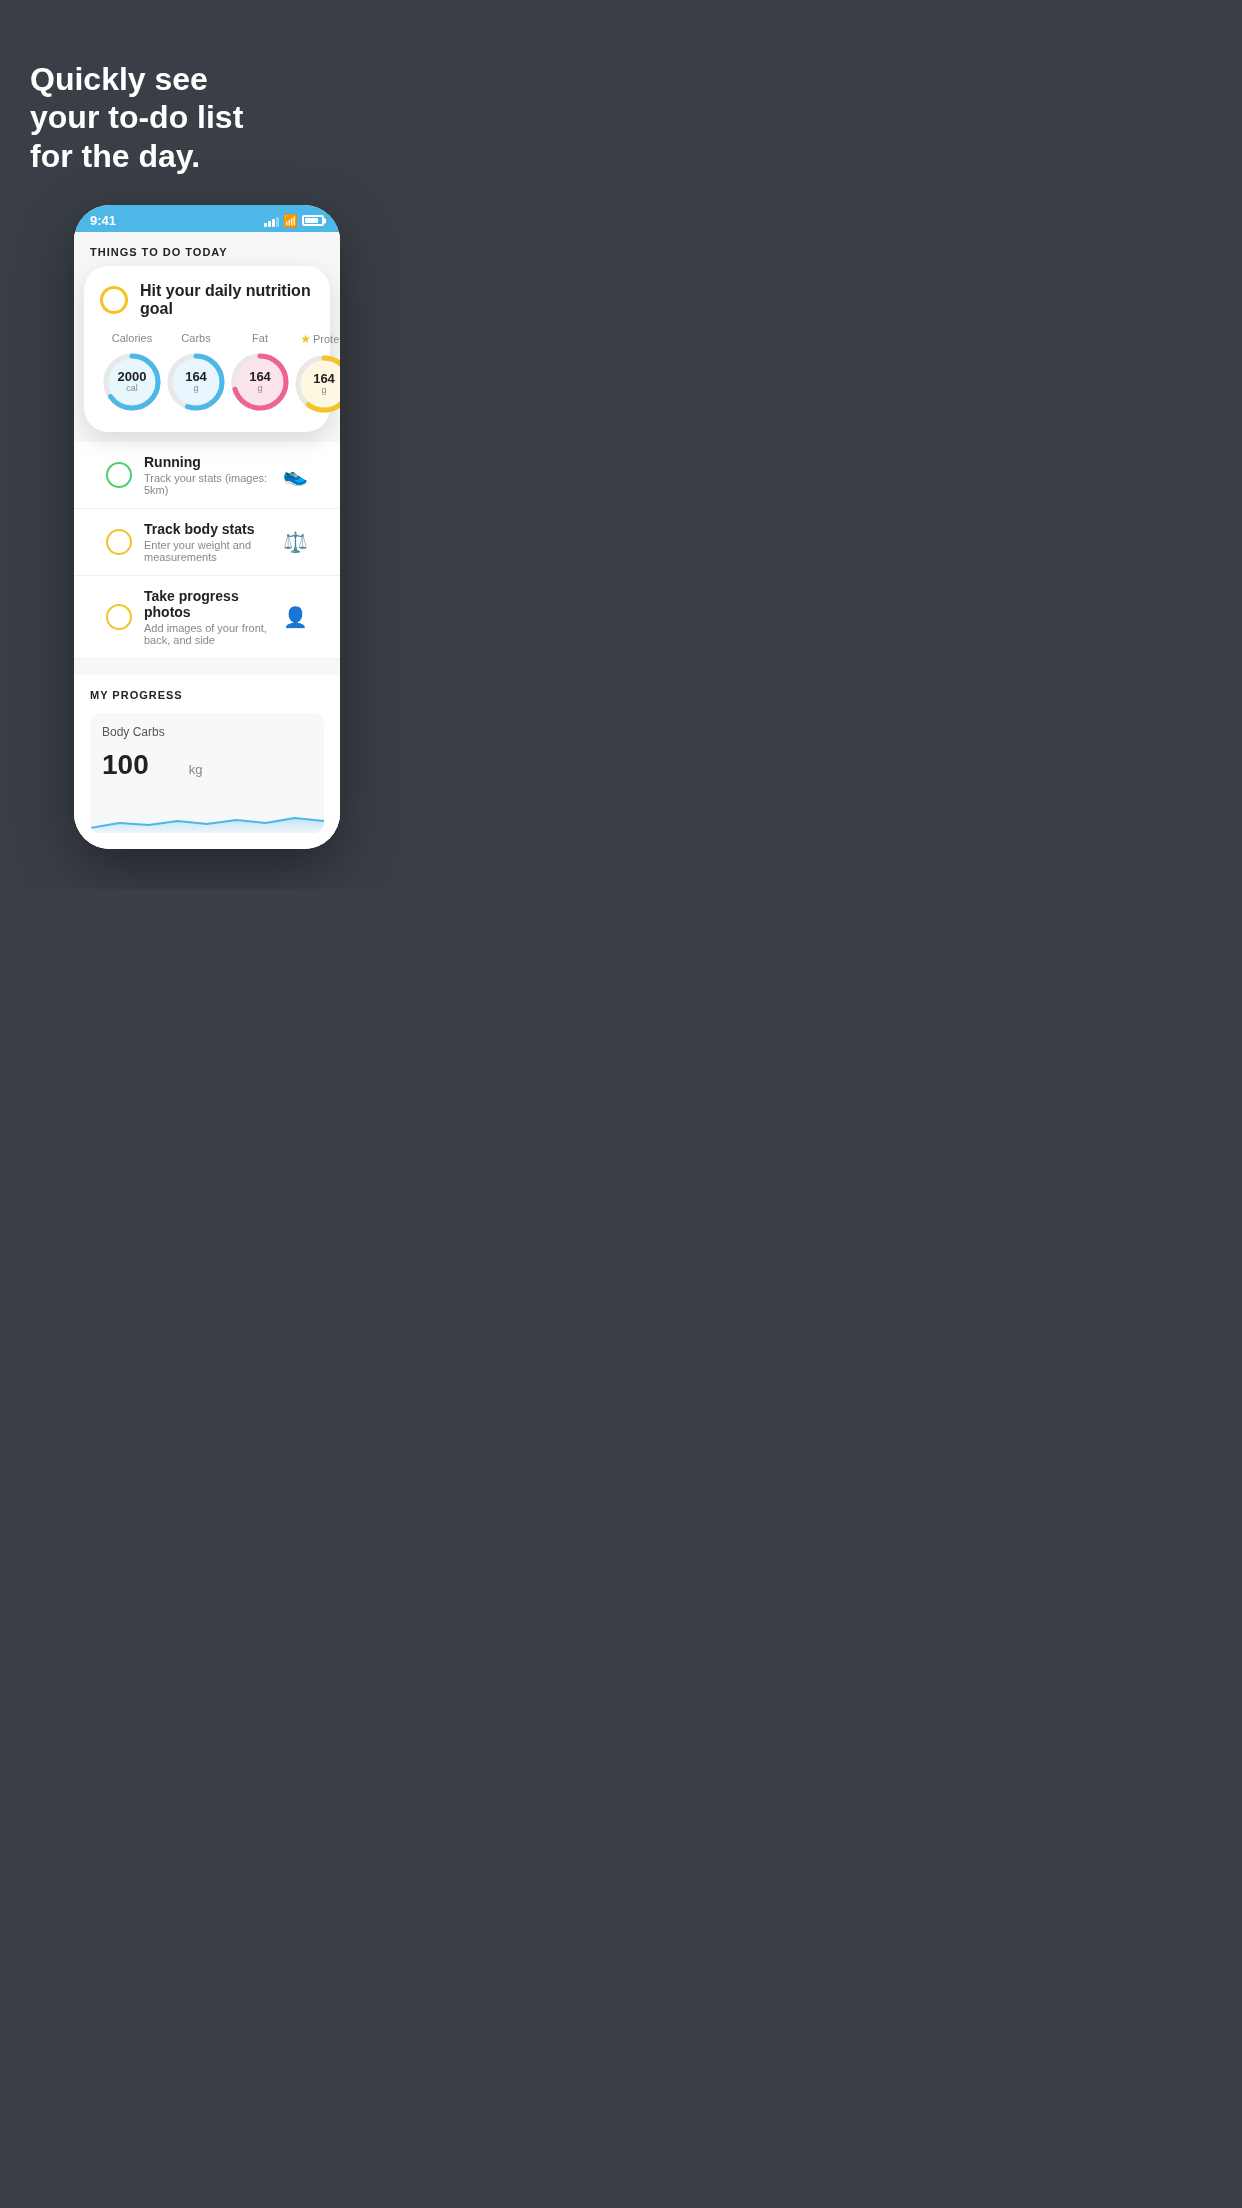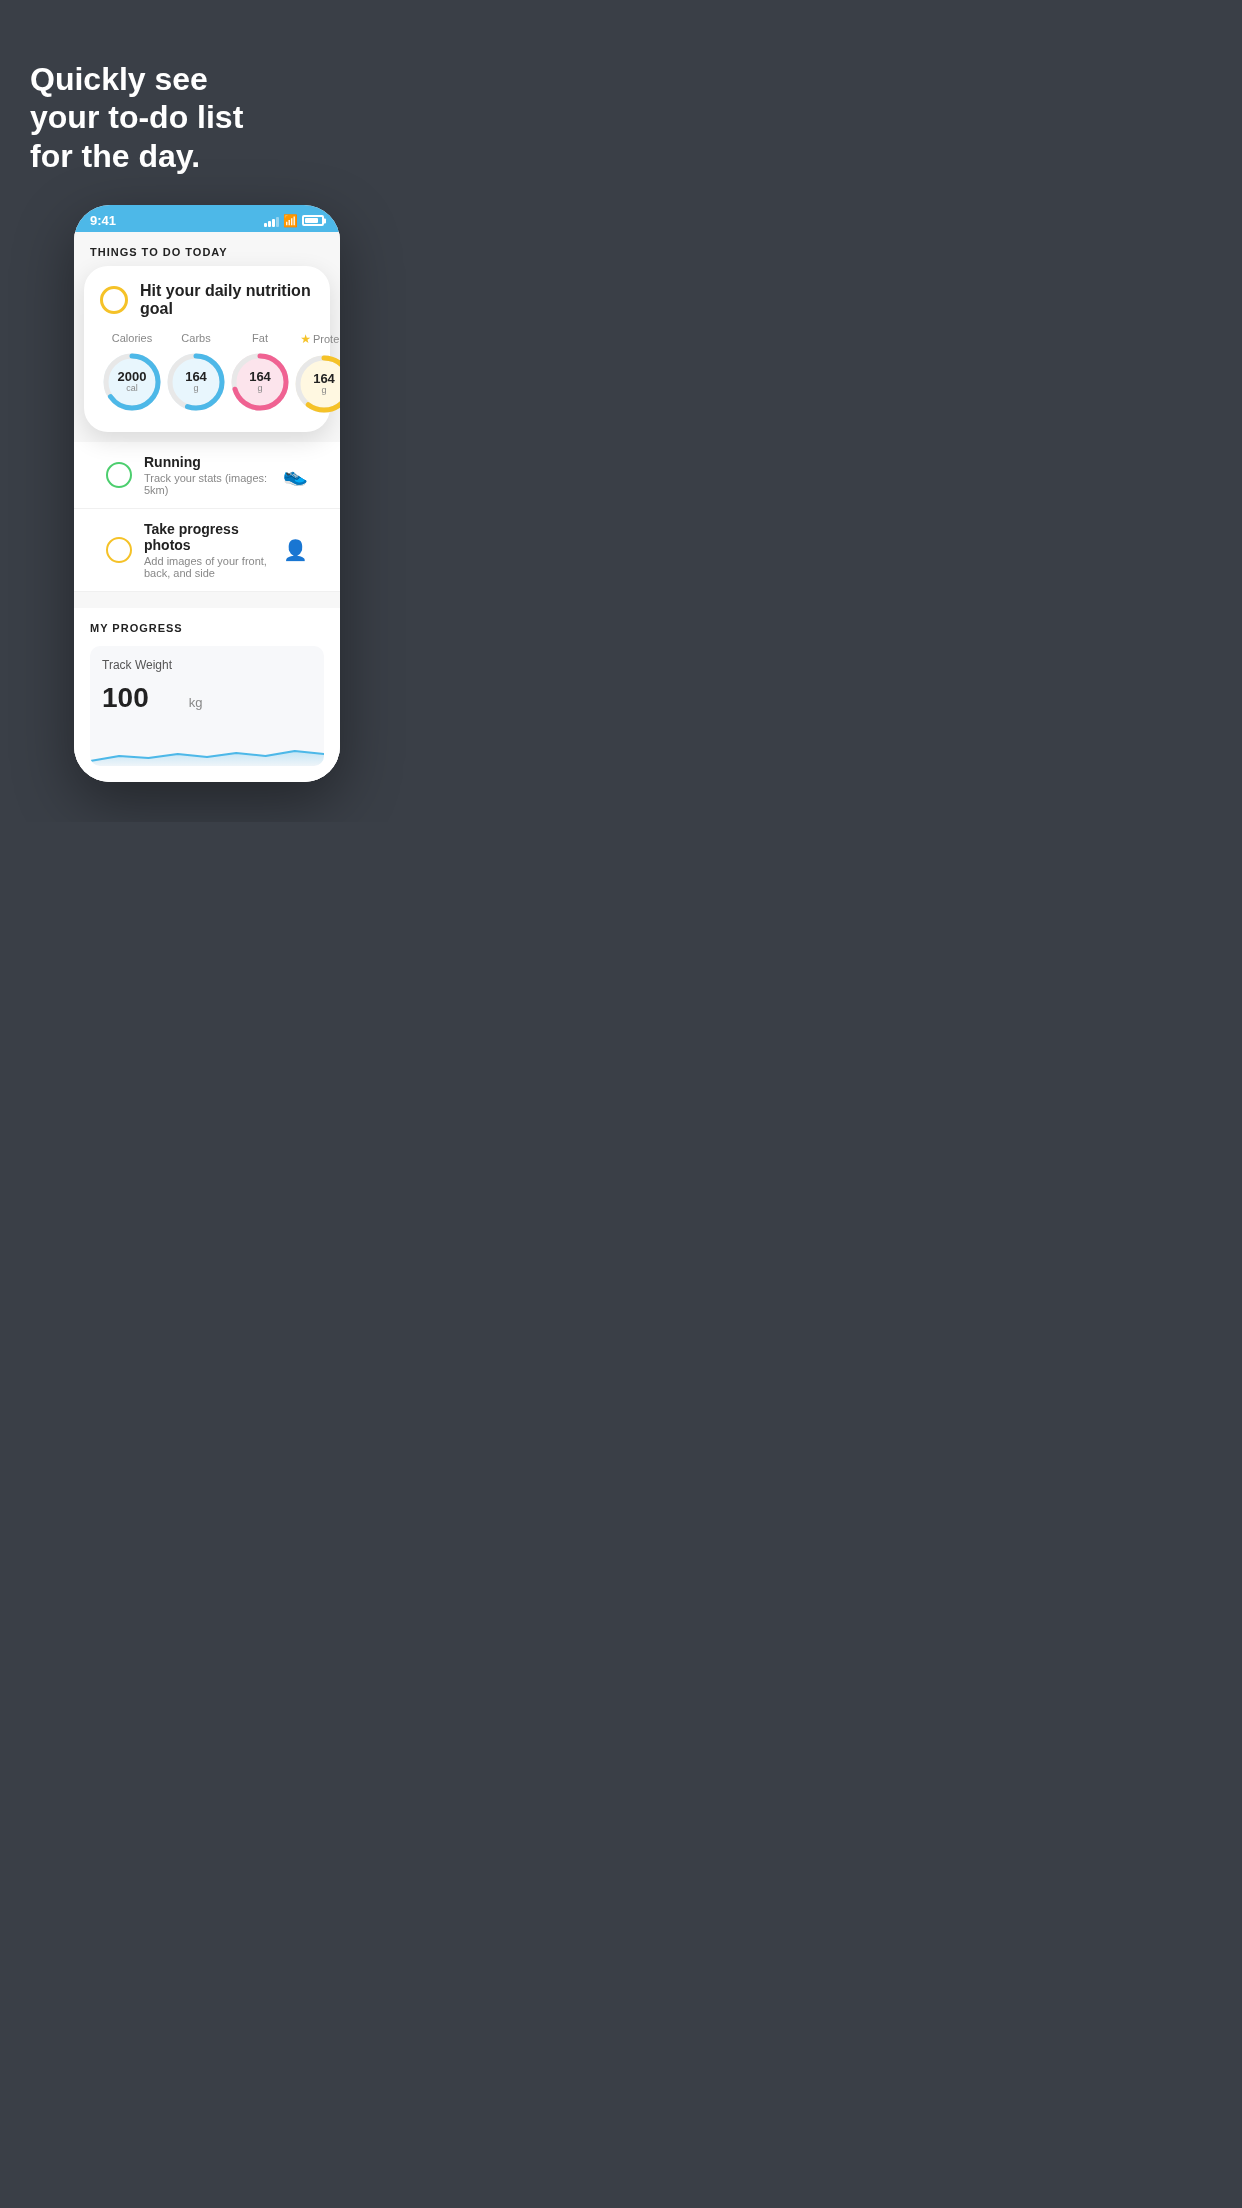--- a/index.html
+++ b/index.html
@@ -466,37 +466,45 @@
     <div class="list-section">
       <div class="list-item">
         <div class="list-item-circle green"></div>
         <div class="list-item-text">
           <div class="list-item-title">Running</div>
           <div class="list-item-sub">Track your stats (images: 5km)</div>
         </div>
         <span class="list-item-icon">👟</span>
       </div>
 
+      <div class="list-item">
+        <div class="list-item-circle yellow"></div>
+        <div class="list-item-text">
+          <div class="list-item-title">Track body stats</div>
+          <div class="list-item-sub">Enter your weight and measurements</div>
+        </div>
+        <span class="list-item-icon">⚖️</span>
+      </div>
 
       <div class="list-item">
         <div class="list-item-circle yellow"></div>
         <div class="list-item-text">
           <div class="list-item-title">Take progress photos</div>
           <div class="list-item-sub">Add images of your front, back, and side</div>
         </div>
         <span class="list-item-icon">👤</span>
       </div>
     </div>
 
     <div class="progress-section">
       <div class="progress-title">MY PROGRESS</div>
       <div class="progress-cards" id="progress-cards">
 
       <div class="progress-card">
-      <div class="progress-card-label">Track Weight</div>
+      <div class="progress-card-label">Body Carbs</div>
       <div class="progress-value">
         <span class="progress-num">100</span>
         <span class="progress-unit">kg</span>
       </div>
       <div class="sparkline-area">
         <svg viewBox="0 0 160 40" preserveAspectRatio="none">
           <defs>
             <linearGradient id="grad0" x1="0" y1="0" x2="0" y2="1">
               <stop offset="0%" stop-color="#4db8e8" stop-opacity="0.3"></stop>
               <stop offset="100%" stop-color="#4db8e8" stop-opacity="0.05"></stop>

